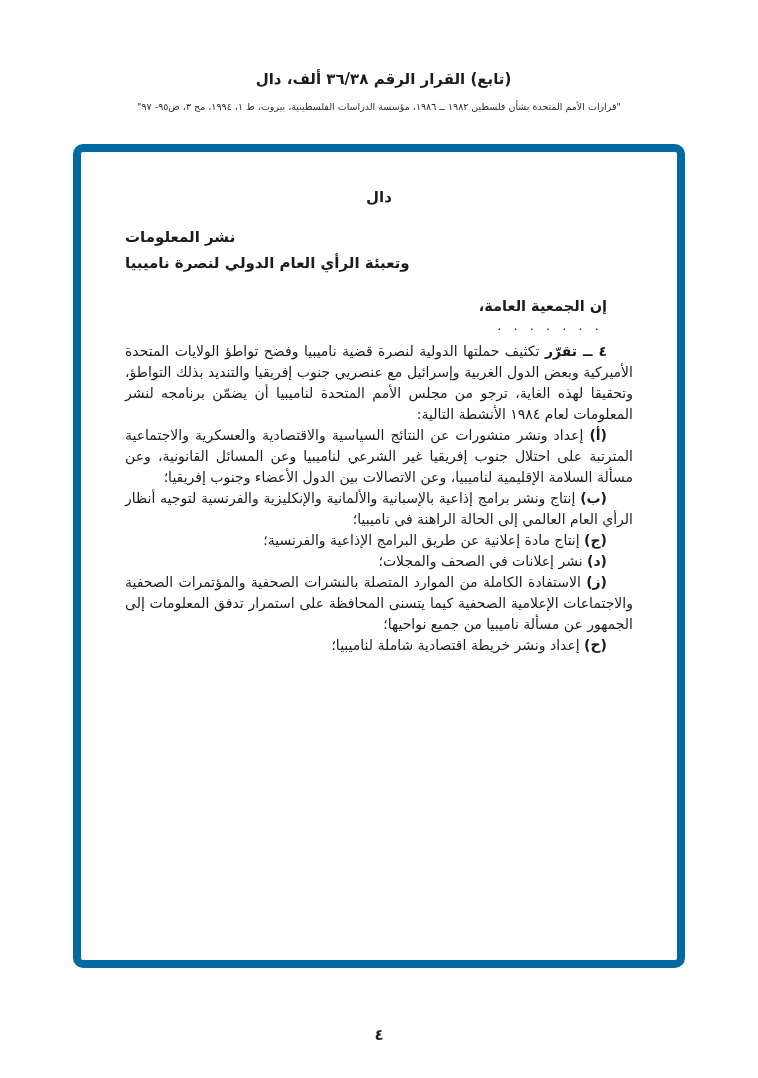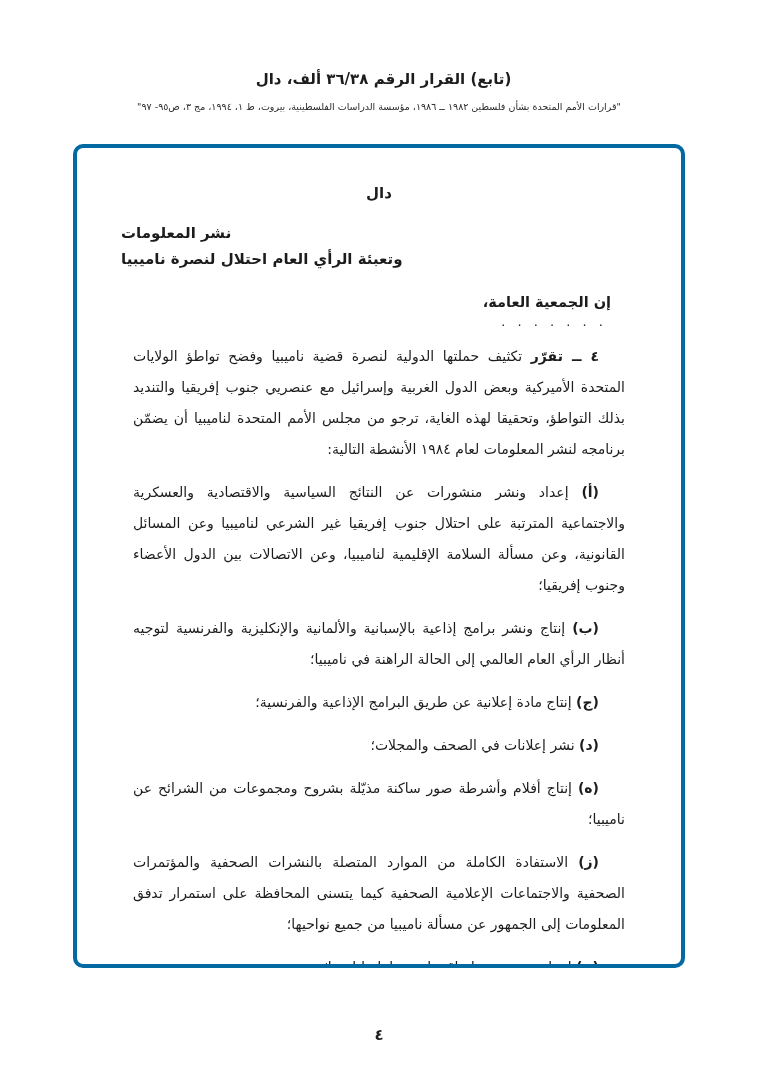--- a/index.html
+++ b/index.html
@@ -35,21 +35,21 @@
     margin-top: 13px;
     font-size: 9.5px;
     color: #2a2a2a;
   }
   .green-box {
     position: absolute;
     left: 73px;
     right: 73px;
     top: 144px;
     bottom: 110px;
-    border: 4px solid #0369a1;
+    border: 8px solid #0369a1;
     border-radius: 10px;
     box-sizing: border-box;
     padding: 26px 44px 10px 44px;
     overflow: hidden;
     background: #ffffff;
   }
   .section-letter {
     text-align: center;
     font-weight: bold;
     font-size: 15px;
@@ -71,24 +71,24 @@
   }
   .dots {
     font-size: 13px;
     text-indent: 30px;
     letter-spacing: 4px;
     margin: 0 0 8px 0;
     color: #222;
   }
   .para {
     font-size: 14px;
-    line-height: 31px;
+    line-height: 21px;
     text-align: justify;
     text-indent: 26px;
-    margin: 12px;
+    margin: 0;
   }
   .para b, .item-label {
     font-weight: bold;
   }
   .footer {
     position: absolute;
     left: 0;
     right: 0;
     bottom: 34px;
     text-align: center;
@@ -108,38 +108,37 @@
     <div class="header-title">(تابع) القرار الرقم ٣٦/٣٨ ألف، دال</div>
     <div class="header-source">"قرارات الأمم المتحدة بشأن فلسطين ١٩٨٢ ــ ١٩٨٦، مؤسسة الدراسات الفلسطينية، بيروت، ط ١، ١٩٩٤، مج ٣، ص٩٥- ٩٧"</div>
   </div>
 
   <div class="green-box">
 
     <div class="section-letter">دال</div>
 
     <div class="doc-title">
       <div>نشر المعلومات</div>
-      <div>وتعبئة الرأي العام احتلال لنصرة ناميبيا</div>
+      <div>وتعبئة الرأي العام الدولي لنصرة ناميبيا</div>
     </div>
 
     <p class="salutation">إن الجمعية العامة،</p>
 
     <p class="dots">. . . . . . .</p>
 
     <p class="para"><b>٤ ــ تقرّر</b> <span>تكثيف حملتها الدولية لنصرة قضية ناميبيا وفضح تواطؤ الولايات المتحدة الأميركية وبعض الدول الغربية وإسرائيل مع عنصريي جنوب إفريقيا والتنديد بذلك التواطؤ، وتحقيقا لهذه الغاية، ترجو من مجلس الأمم المتحدة لناميبيا أن يضمّن برنامجه لنشر المعلومات لعام ١٩٨٤ الأنشطة التالية:</span></p>
 
     <p class="para"><span class="item-label">(أ)</span> <span>إعداد ونشر منشورات عن النتائج السياسية والاقتصادية والعسكرية والاجتماعية المترتبة على احتلال جنوب إفريقيا غير الشرعي لناميبيا وعن المسائل القانونية، وعن مسألة السلامة الإقليمية لناميبيا، وعن الاتصالات بين الدول الأعضاء وجنوب إفريقيا؛</span></p>
 
     <p class="para"><span class="item-label">(ب)</span> <span>إنتاج ونشر برامج إذاعية بالإسبانية والألمانية والإنكليزية والفرنسية لتوجيه أنظار الرأي العام العالمي إلى الحالة الراهنة في ناميبيا؛</span></p>
 
     <p class="para"><span class="item-label">(ج)</span> <span>إنتاج مادة إعلانية عن طريق البرامج الإذاعية والفرنسية؛</span></p>
 
     <p class="para"><span class="item-label">(د)</span> <span>نشر إعلانات في الصحف والمجلات؛</span></p>
 
-    <p class="para"><span class="item-label">(ه)</span> <span>إنتاج أفلام وأشرطة صور ساكنة مذيّلة بشروح ومجموعات من الشرائح عن ناميبيا؛</span></p>
 
 
     <p class="para"><span class="item-label">(ز)</span> <span>الاستفادة الكاملة من الموارد المتصلة بالنشرات الصحفية والمؤتمرات الصحفية والاجتماعات الإعلامية الصحفية كيما يتسنى المحافظة على استمرار تدفق المعلومات إلى الجمهور عن مسألة ناميبيا من جميع نواحيها؛</span></p>
 
     <p class="para"><span class="item-label">(ح)</span> <span>إعداد ونشر خريطة اقتصادية شاملة لناميبيا؛</span></p>
 
 
   </div>
 
   <div class="footer">

